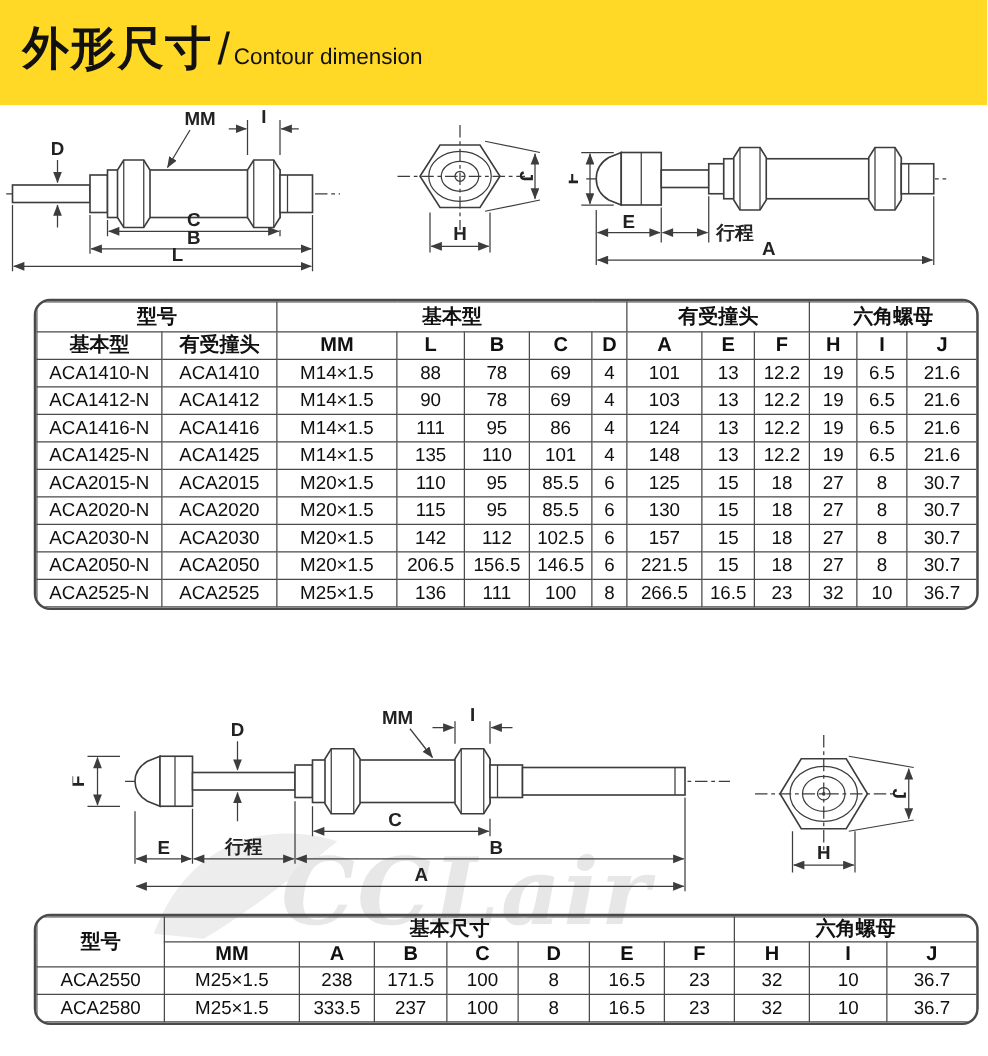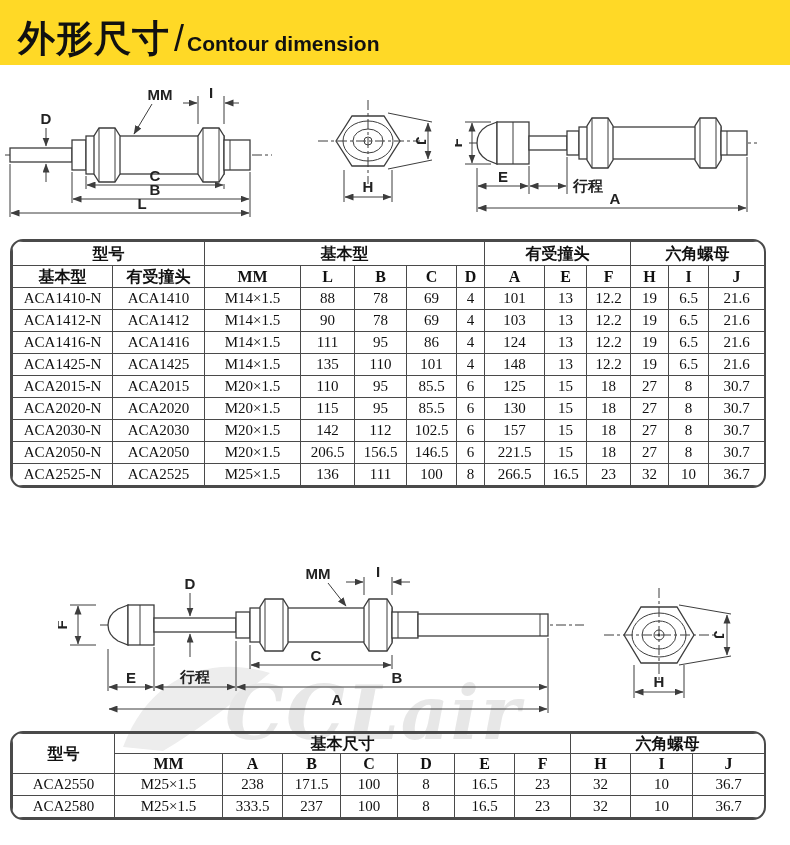--- a/index.html
+++ b/index.html
@@ -1,43 +1,43 @@
 <!DOCTYPE html>
 <html><head>
 <meta charset="utf-8">
 <style>
   html,body { margin:0; padding:0; background:#fff; }
   .page { position:relative; width:790px; height:845px; background:#ffffff;
           font-family:"Liberation Sans", sans-serif; overflow:hidden; }
 
   
-  .banner { position:absolute; left:0; top:0; width:790px; height:65px;
+  .banner { position:absolute; left:0; top:0; width:790px; height:84px;
             background:#FFD926; display:flex; align-items:baseline;
             padding:20px 0 0 18px; box-sizing:border-box; color:#111; }
   .banner .zh  { font-size:37px; font-weight:bold; letter-spacing:1px; line-height:1; }
   .banner .sep { font-size:36px; font-weight:400; margin:0 3px 0 4px; line-height:1; }
-  .banner .en  { font-size:21px; font-weight:bold; line-height:1; }
+  .banner .en  { font-size:18px; font-weight:normal; line-height:1; }
 
   
   .draw { position:absolute; z-index:1; }
   svg .part { stroke:#3d3d3d; stroke-width:1.3; fill:#ffffff; }
   svg .thin { stroke:#3d3d3d; stroke-width:1; fill:none; }
   svg .cl   { stroke:#3d3d3d; stroke-width:1; fill:none; stroke-dasharray:10 3 3 3; }
   svg .dl   { stroke:#3d3d3d; stroke-width:1; fill:none; }
   svg text.dim { font-family:"Liberation Sans", sans-serif; font-size:15px;
                  font-weight:bold; fill:#222; }
 
   
   .watermark { position:absolute; left:105px; top:647px; z-index:0; }
   .wmtext { font-family:"DejaVu Serif", serif; font-style:italic; font-weight:bold;
             font-size:74px; fill:#e7e7e7; letter-spacing:2px; }
 
   
-  .tblwrap { position:absolute; left:10px; width:752px; z-index:2;
-             border:2px solid #4a4a4a; border-radius:13px; overflow:hidden;font-family:Liberation Serif, serif; }
+  .tblwrap { position:absolute; left:27px; width:752px; z-index:2;
+             border:2px solid #4a4a4a; border-radius:13px; overflow:hidden; }
   #t1wrap { top:239px; }
   #t2wrap { top:731px; }
   table { border-collapse:collapse; width:100%; table-layout:fixed;
           font-size:15px; color:#111; }
   th, td { border:1px solid #4a4a4a; text-align:center; padding:0;
            height:21px; line-height:21px; white-space:nowrap; overflow:hidden; }
   th { font-weight:bold; font-size:16px; }
   #t1wrap thead tr:first-child th { height:23px; line-height:23px; }
   #t2wrap th { height:19px; line-height:19px; }
   #t2wrap td { height:21px; line-height:21px; }

